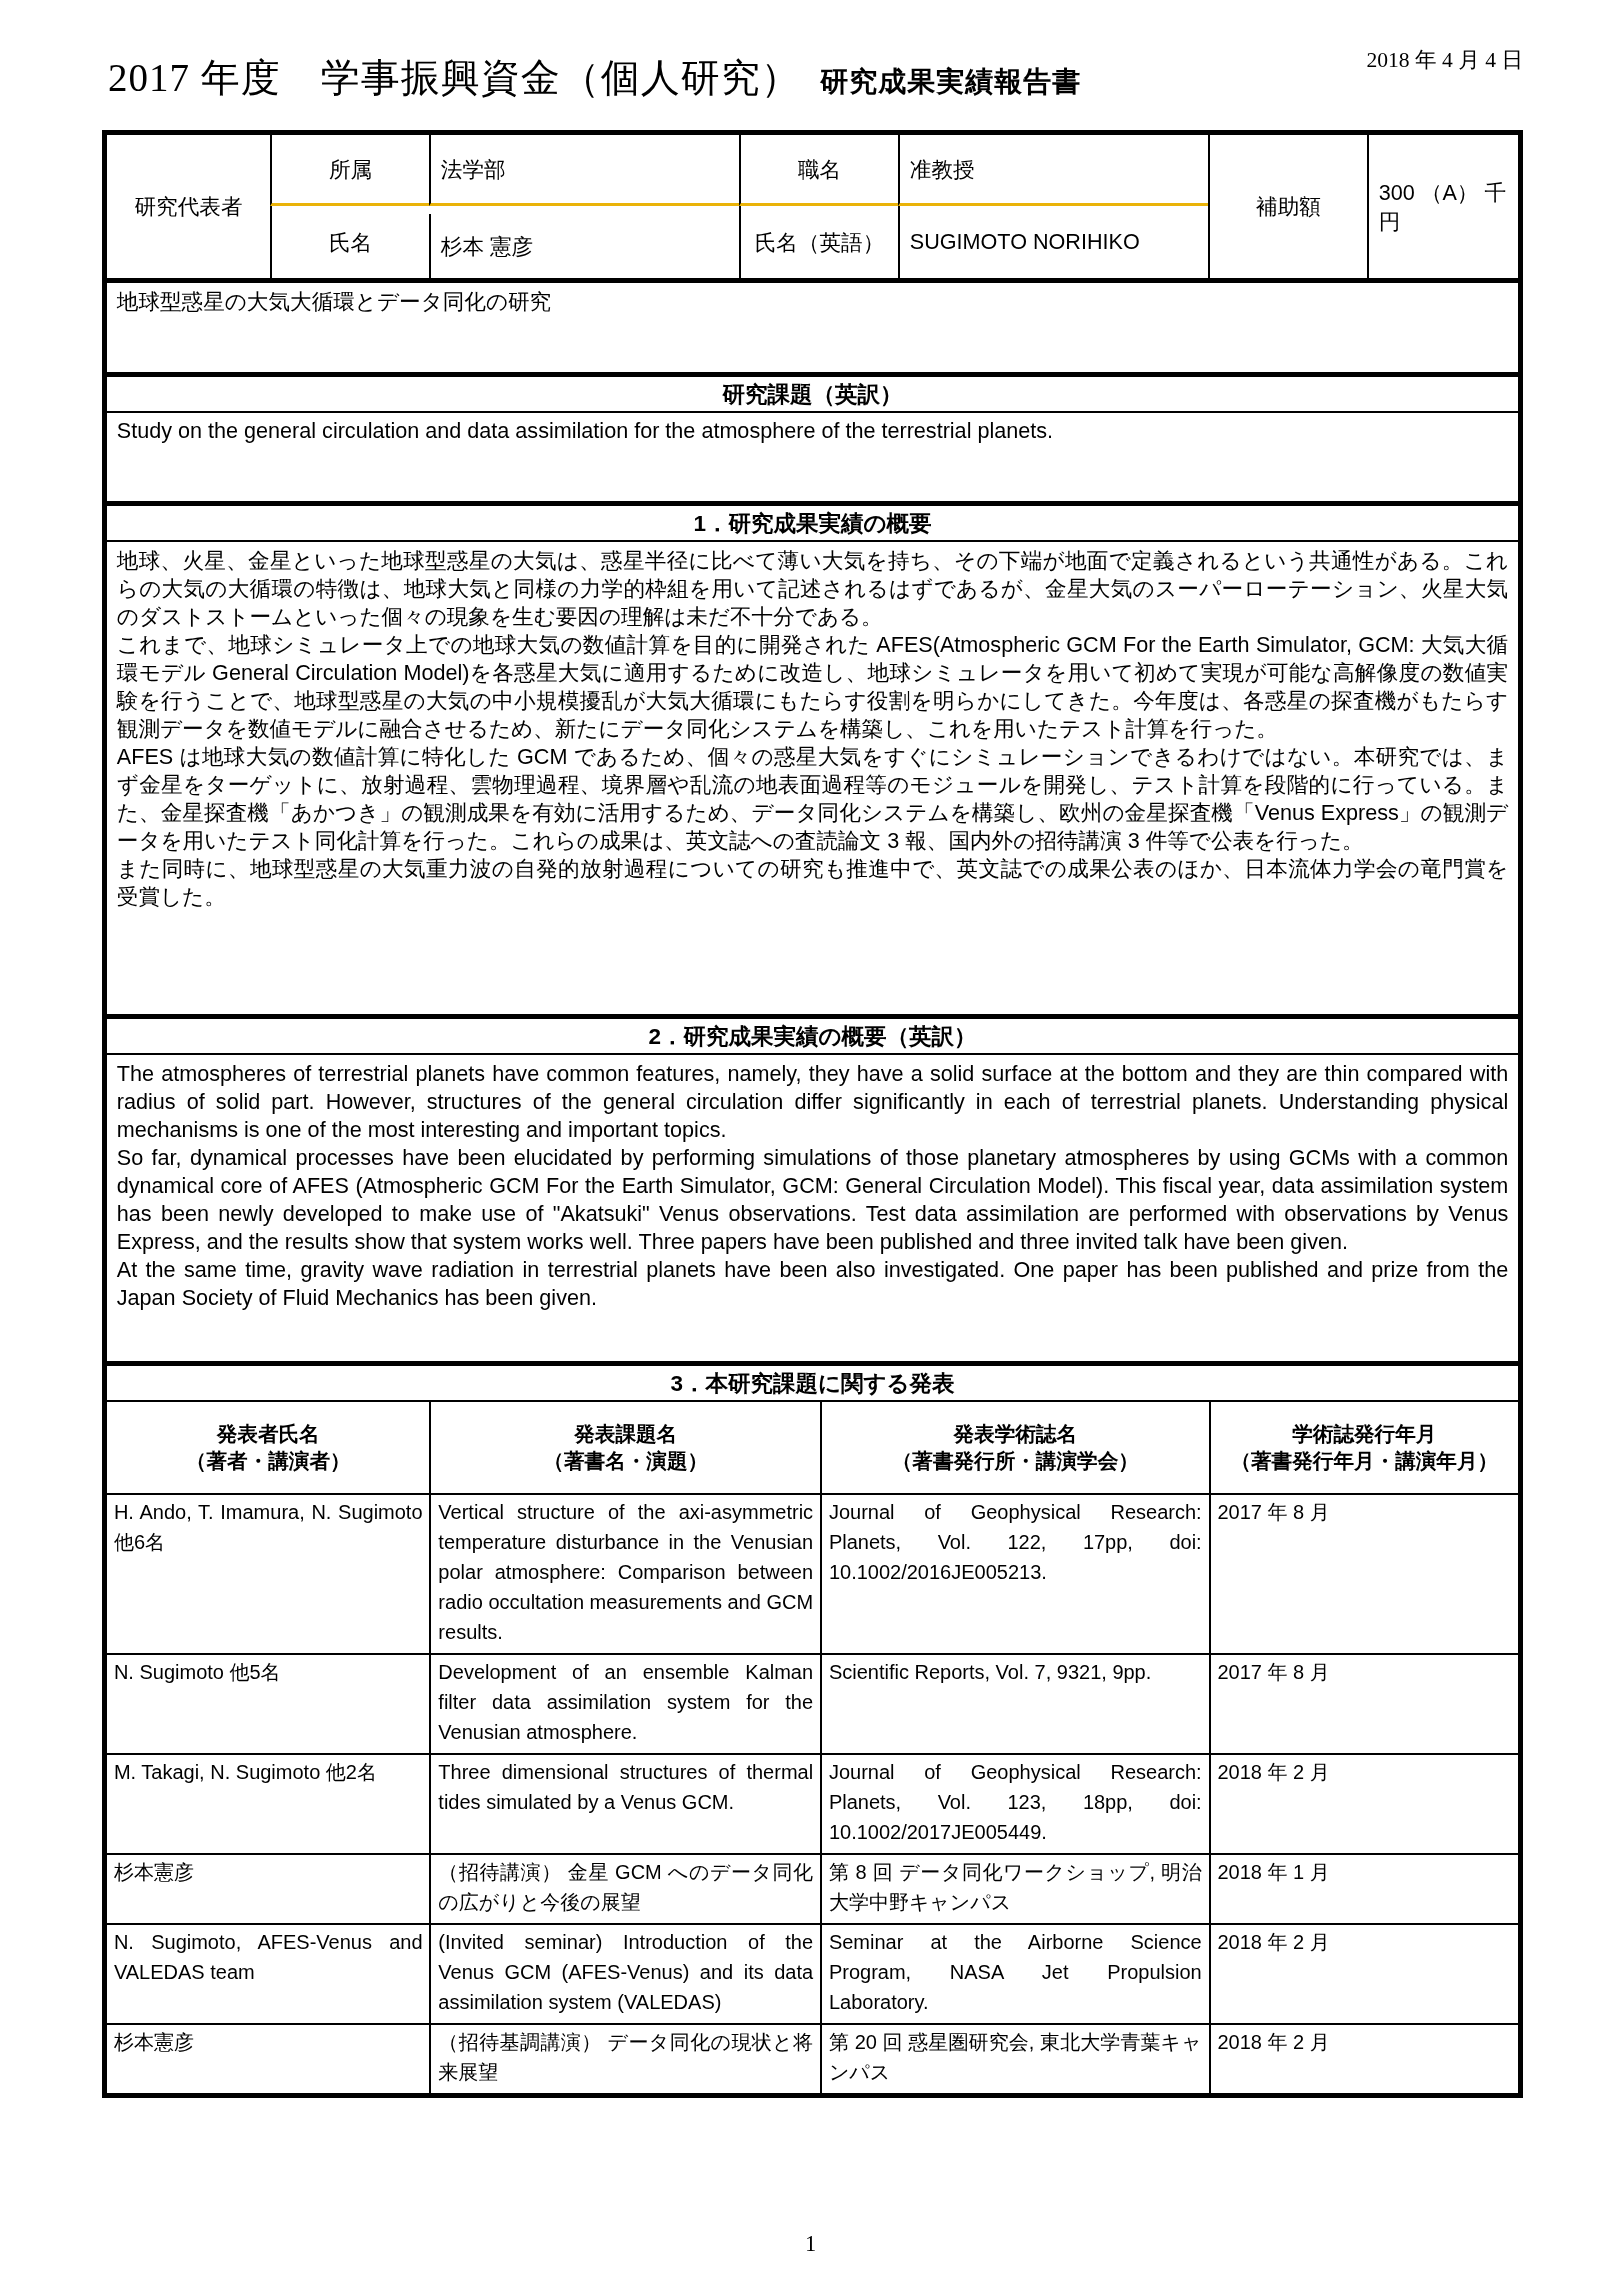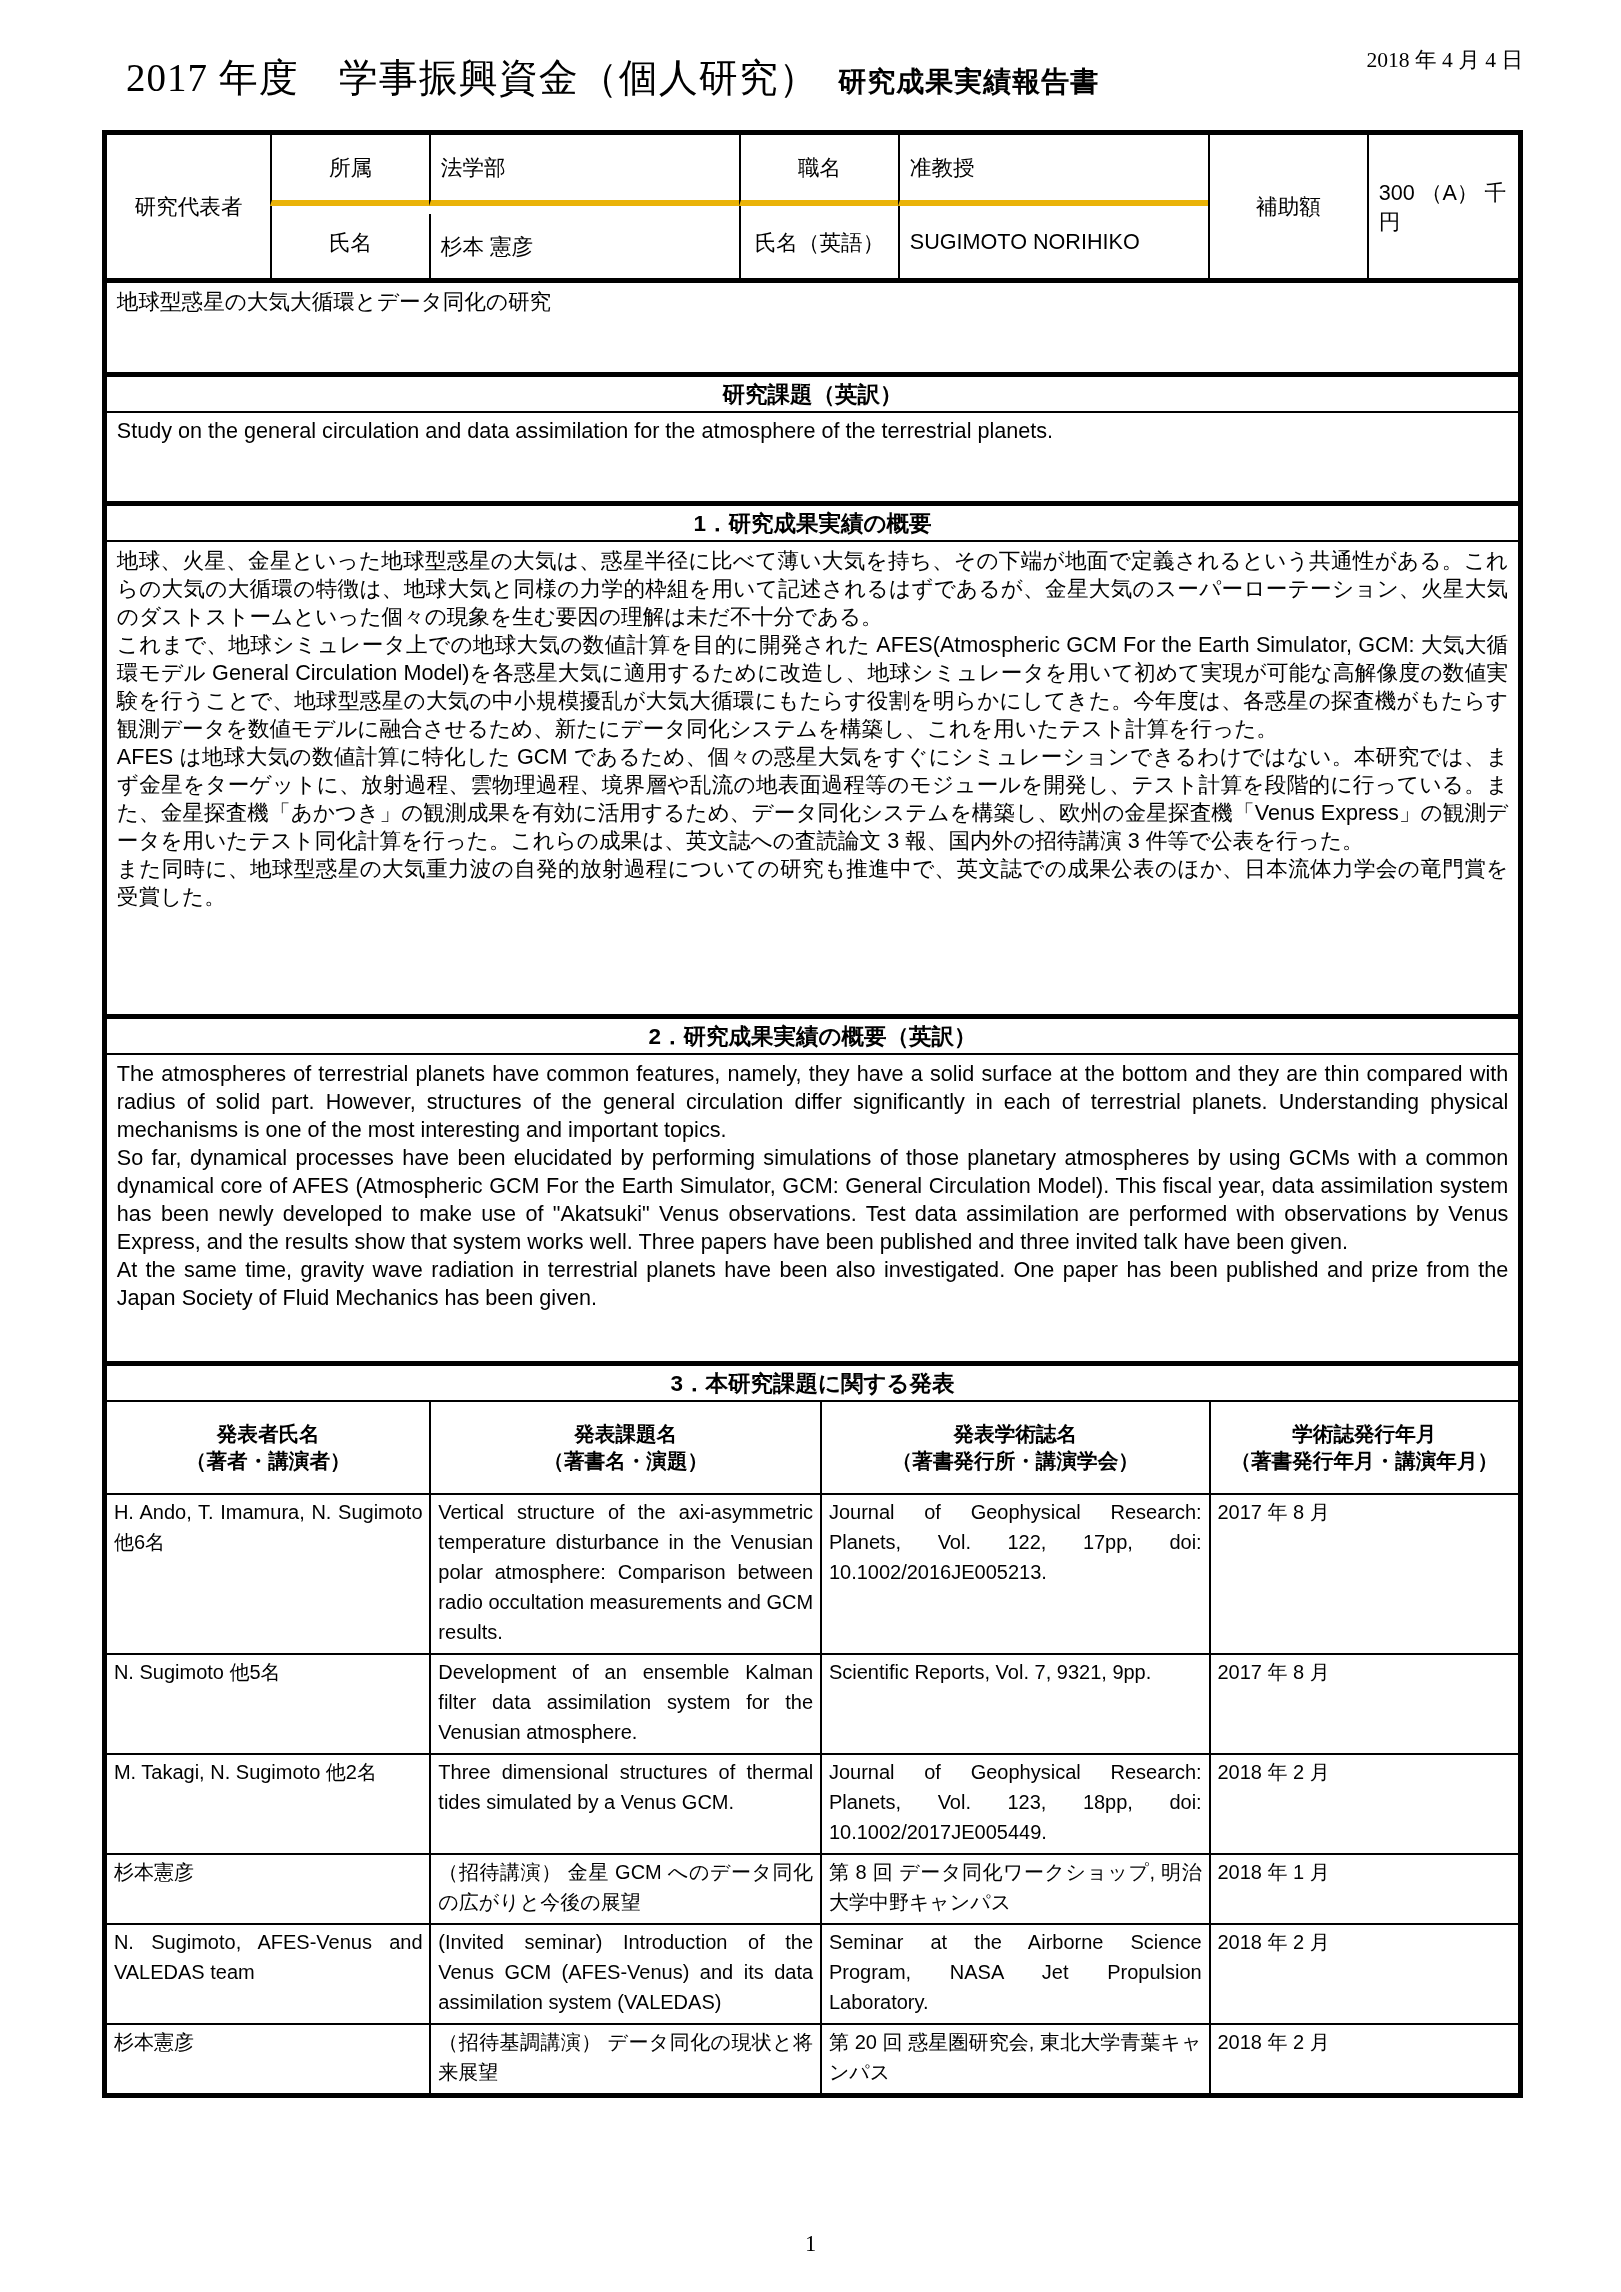--- a/index.html
+++ b/index.html
@@ -2,21 +2,21 @@
 <html><head>
 <meta charset="utf-8">
 <style>
   html,body{margin:0;padding:0;background:#e8e8e8;}
   .page{
     position:relative;width:1621px;height:2293px;background:#ffffff;
     font-family:"Liberation Sans","DejaVu Sans",sans-serif;color:#000;
     margin:0 auto;overflow:hidden;
   }
   
-  .titlebar{position:absolute;top:51px;left:126px;display:flex;align-items:baseline;gap:19.6px;}
+  .titlebar{position:absolute;top:51px;left:108px;display:flex;align-items:baseline;gap:19.6px;}
   .title-main{font-family:"Liberation Serif","DejaVu Serif",serif;font-size:39px;letter-spacing:1px;}
   .title-sub{font-size:28px;font-weight:bold;letter-spacing:1px;}
   .date{position:absolute;top:45px;right:98px;font-family:"Liberation Serif","DejaVu Serif",serif;font-size:21.6px;}
   
   .doc{
     position:absolute;left:102px;top:130px;width:1421px;
     border:5.9px solid #000;box-sizing:border-box;background:#fff;
   }
   .block{box-sizing:border-box;}
   .block + .block{border-top:5.9px solid #000;}
@@ -31,21 +31,21 @@
   .inv{
     display:grid;
     grid-template-columns:163px 159px 310px 159px 310px 159px 1fr;
     grid-template-rows:71px 72px;
     font-size:21.6px;
   }
   .inv .cell{display:flex;align-items:center;box-sizing:border-box;}
   .inv .ctr{justify-content:center;text-align:center;}
   .inv .lft{padding-left:9.8px;}
   .inv .bl{border-left:2px solid #000;}
-  .inv .bb{border-bottom:6px solid #eab308;}
+  .inv .bb{border-bottom:3px solid #eab308;}
   .span2{grid-row:1 / 3;}
   
   .body-short{min-height:76px;}
   .body-summary-ja{min-height:459px;}
   .body-summary-en{min-height:294px;}
   
   table.pubs{width:100%;border-collapse:collapse;border-style:hidden;table-layout:fixed;}
   table.pubs th,table.pubs td{border:2px solid #000;box-sizing:border-box;}
   table.pubs th{
     font-weight:bold;font-size:20.6px;line-height:26.5px;text-align:center;

